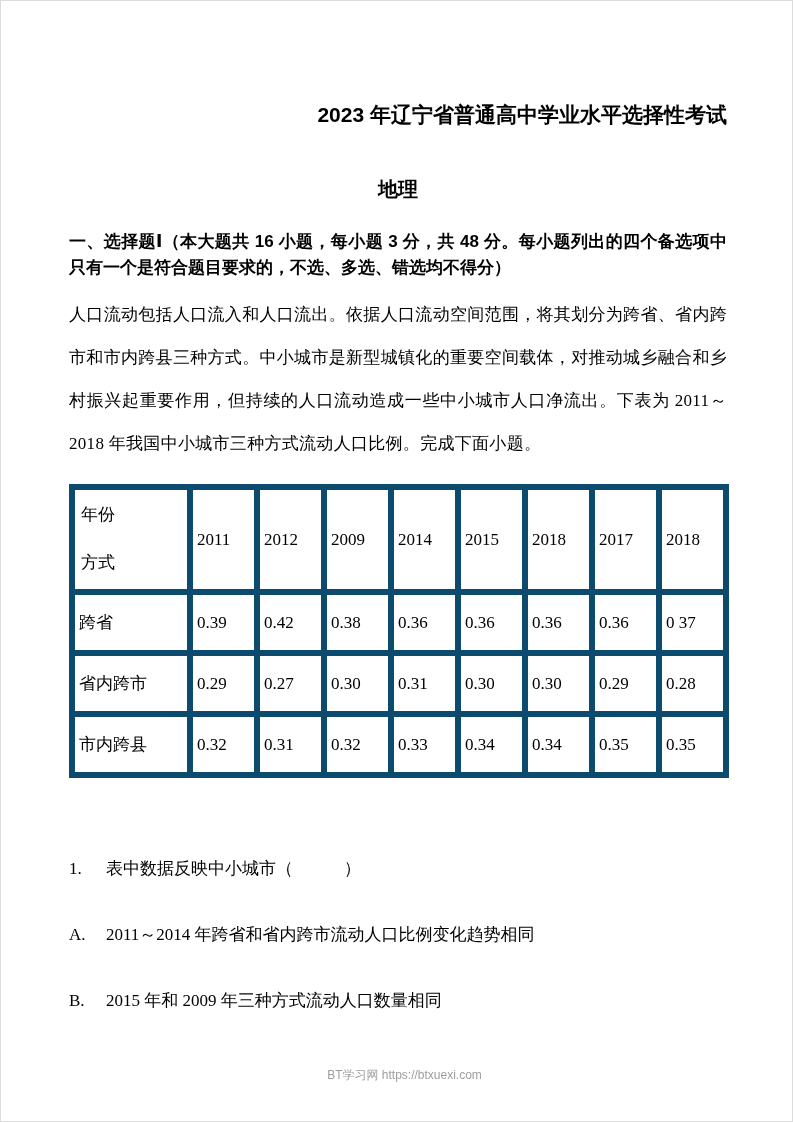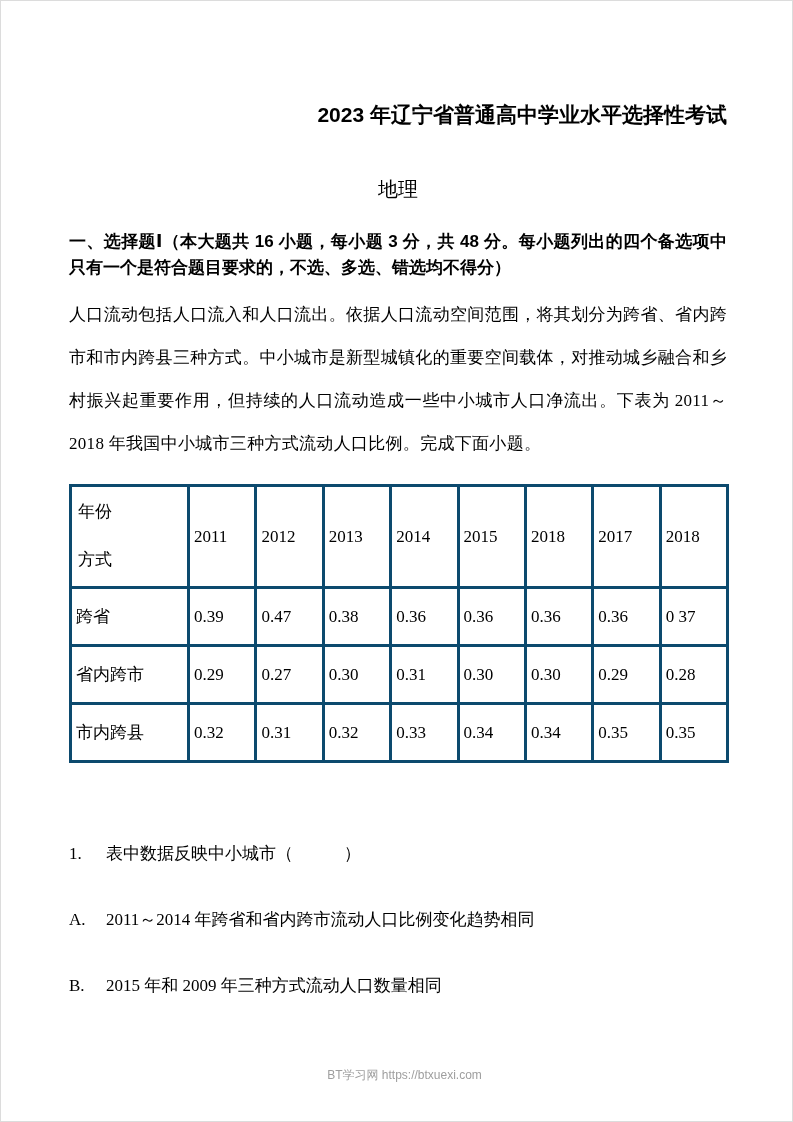--- a/index.html
+++ b/index.html
@@ -20,21 +20,21 @@
     margin: 0;
     font-family: "Liberation Sans", "DejaVu Sans", sans-serif;
     font-weight: bold;
     font-size: 21px;
     line-height: 28px;
     text-align: right;
   }
   .subject {
     margin: 46px 0 0 0;
     font-family: "Liberation Sans", "DejaVu Sans", sans-serif;
-    font-weight: normal;
+    font-weight: bold;
     font-size: 20px;
     line-height: 28px;
     text-align: center;
   }
   .section-heading {
     margin: 26px 0 0 0;
     font-family: "Liberation Sans", "DejaVu Sans", sans-serif;
     font-weight: bold;
     font-size: 17px;
     line-height: 26px;
@@ -48,21 +48,21 @@
     letter-spacing: 0.3px;
   }
   .data-table {
     width: 660px;
     margin-top: 19px;
     border-collapse: collapse;
     table-layout: fixed;
     font-size: 17px;
   }
   .data-table td {
-    border: 3px solid #0c4a6e;
+    border: 6px solid #0c4a6e;
     padding: 2px 4px;
     height: 51px;
     vertical-align: middle;
     text-align: left;
   }
   .data-table tr.header-row td { height: 95px; }
   .col-label { width: 118px; }
   .corner-cell-inner {
     display: flex;
     flex-direction: column;
@@ -112,31 +112,31 @@
     <tbody>
       <tr class="header-row">
         <td>
           <div class="corner-cell-inner">
             <span>年份</span>
             <span>方式</span>
           </div>
         </td>
         <td>2011</td>
         <td>2012</td>
-        <td>2013</td>
+        <td>2009</td>
         <td>2014</td>
         <td>2015</td>
         <td>2018</td>
         <td>2017</td>
         <td>2018</td>
       </tr>
       <tr>
         <td>跨省</td>
         <td>0.39</td>
-        <td>0.47</td>
+        <td>0.42</td>
         <td>0.38</td>
         <td>0.36</td>
         <td>0.36</td>
         <td>0.36</td>
         <td>0.36</td>
         <td>0 37</td>
       </tr>
       <tr>
         <td>省内跨市</td>
         <td>0.29</td>

